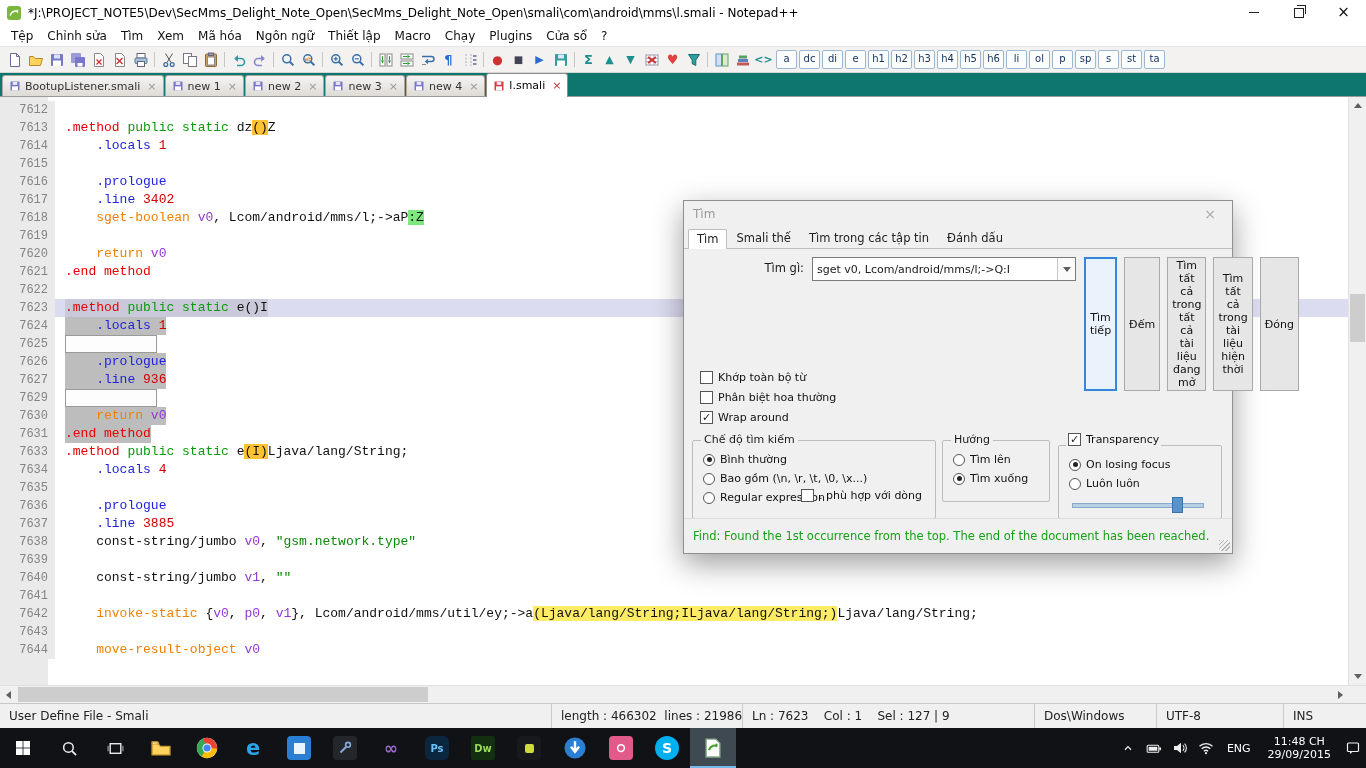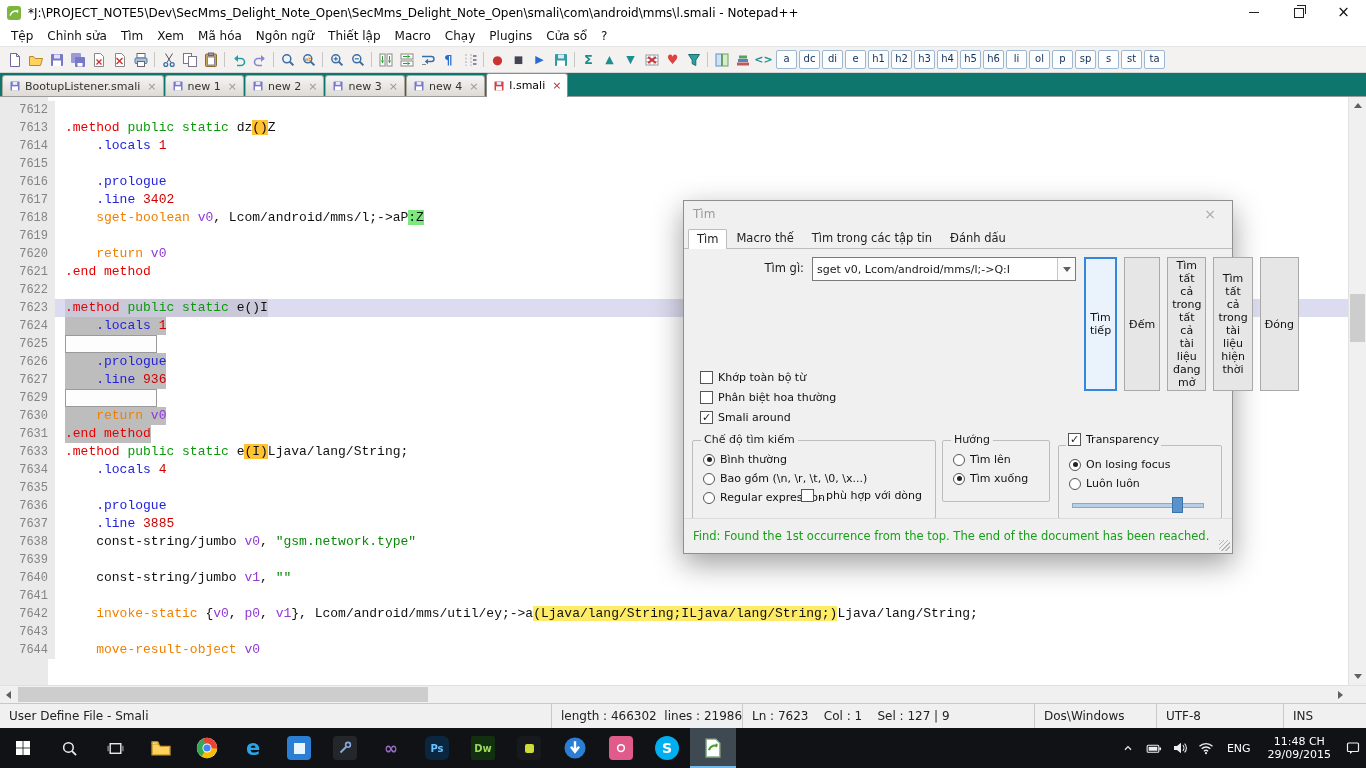--- a/index.html
+++ b/index.html
@@ -526,21 +526,21 @@
     <div class="sb-cell sb6">INS</div>
   </div>
 
   <div class="find-dialog">
     <div class="fd-title">
       <span>Tìm</span>
       <span class="fd-close">×</span>
     </div>
     <div class="fd-tabs">
         <span class="fd-tab active">Tìm</span>
-        <span class="fd-tab">Macro thế</span>
+        <span class="fd-tab">Smali thế</span>
         <span class="fd-tab">Tìm trong các tập tin</span>
         <span class="fd-tab">Đánh dấu</span>
       </div>
     <div class="fd-body">
       <label class="fd-label">Tìm gì:</label>
       <div class="fd-combo">
         <span class="fd-combo-text">sget v0, Lcom/android/mms/l;-&gt;Q:I</span>
         <span class="fd-combo-arrow">
             <span class="tri-down"></span>
           </span>
@@ -556,21 +556,21 @@
           <label class="chk">
             <span class="box"></span>
             <span>Khớp toàn bộ từ</span>
           </label>
           <label class="chk">
             <span class="box"></span>
             <span>Phân biệt hoa thường</span>
           </label>
           <label class="chk">
             <span class="box">✓</span>
-            <span>Smali around</span>
+            <span>Wrap around</span>
           </label>
         </div>
 
       <div class="fgroup" id="grp-mode">
         <span class="gtitle">Chế độ tìm kiếm</span>
         <div class="grp-col">
             <label class="rad-item">
               <span class="rdo on"></span>
               <span>Bình thường</span>
             </label>

